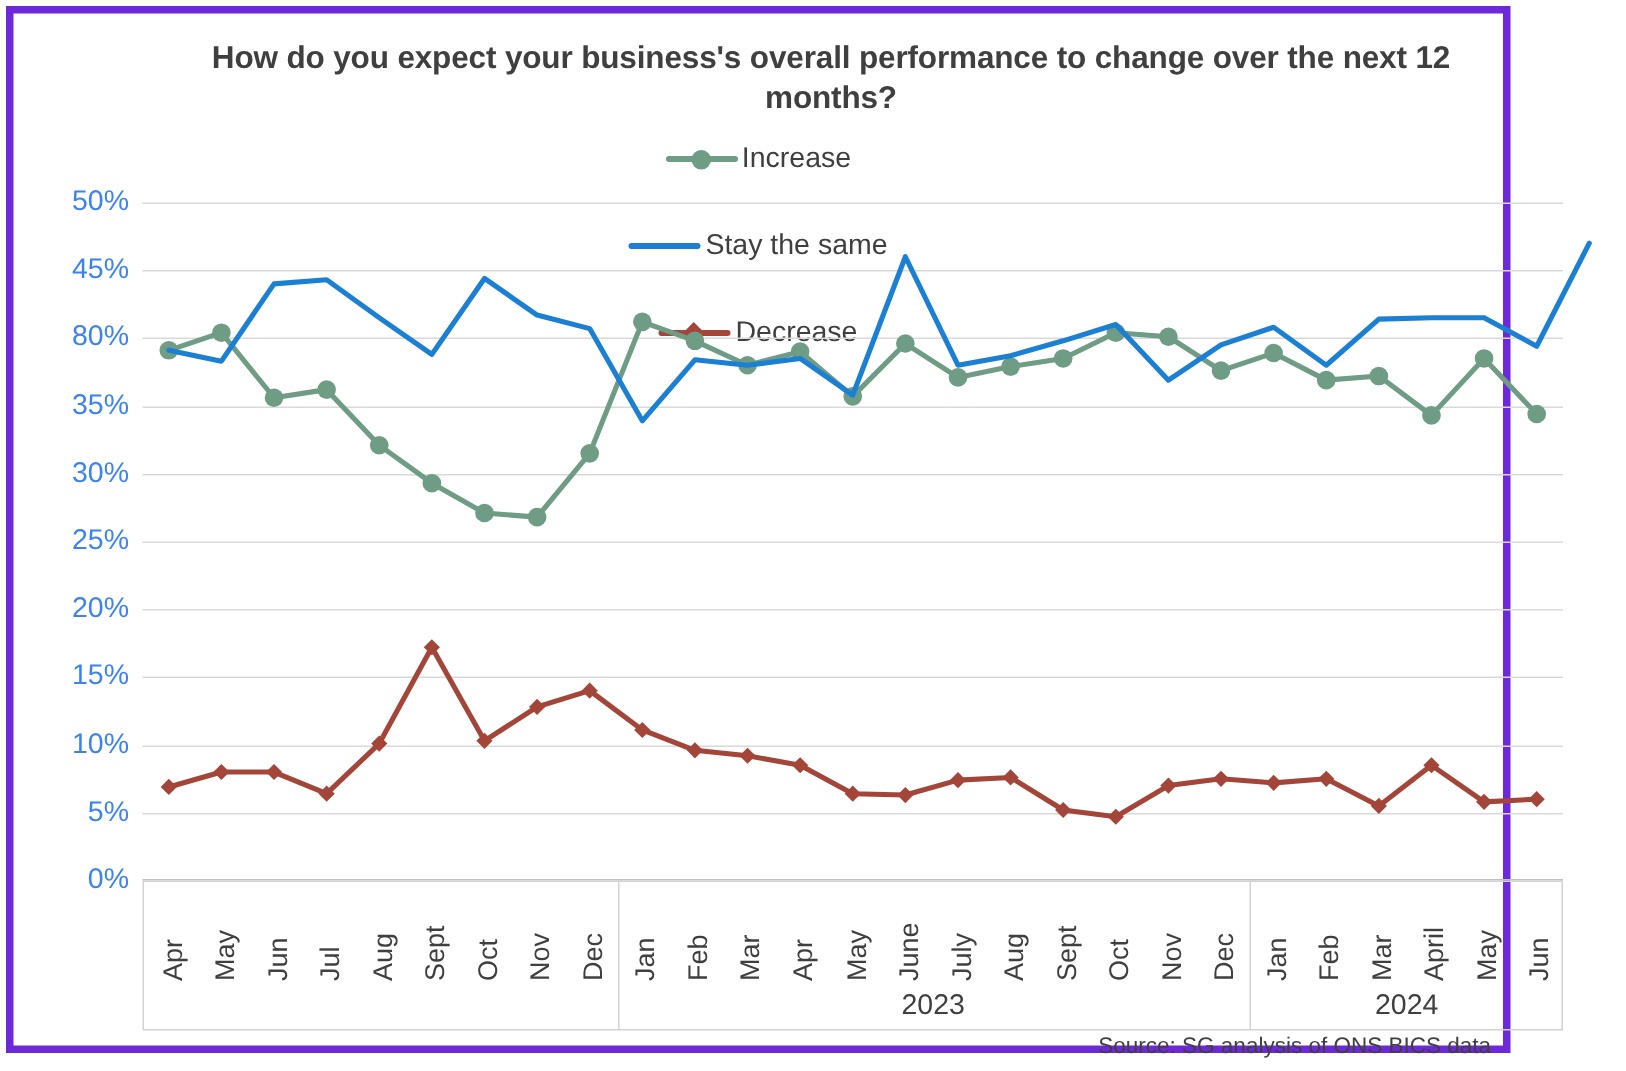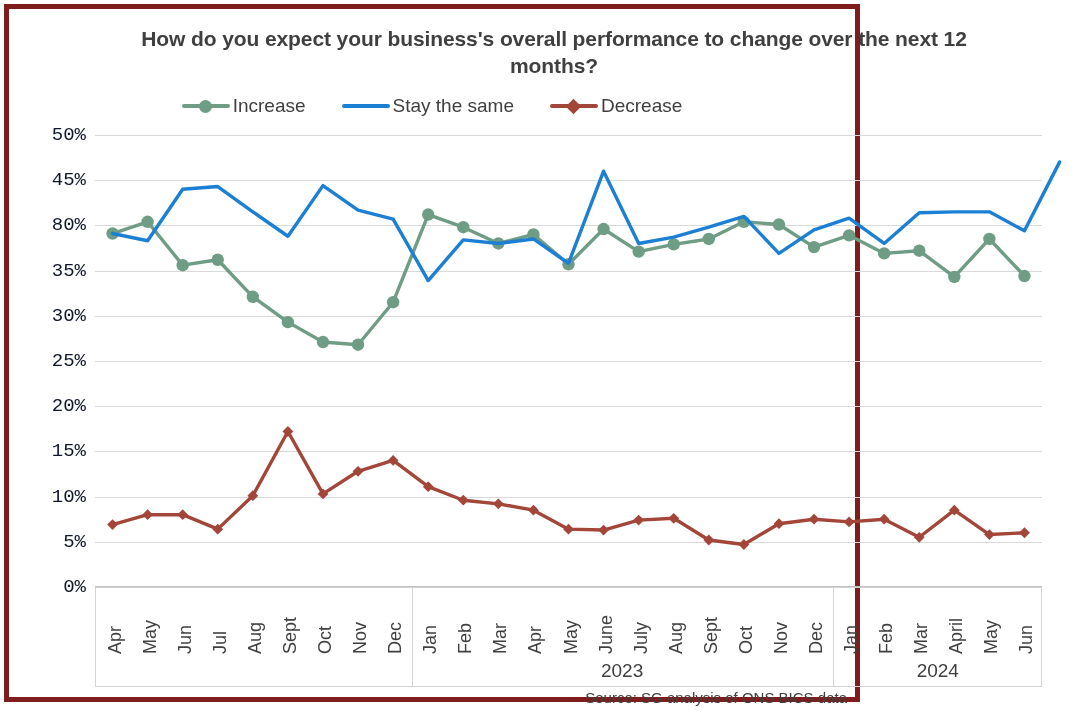--- a/index.html
+++ b/index.html
@@ -4,40 +4,40 @@
 <style>
   html,body{margin:0;padding:0;}
   body{
     width:1084px;height:714px;
     background:#ffffff;
     font-family:"Liberation Sans", sans-serif;
     overflow:hidden;
   }
   #frame{
     position:absolute;left:4px;top:4px;
-    width:856px;height:698px;
-    border:5px solid #7f1d1d;
+    width:1003px;height:698px;
+    border:5px solid #6d28d9;
     background:#ffffff;
     box-sizing:border-box;
   }
   #inner{position:relative;width:100%;height:100%;}
 
   
   #title{
     position:absolute;left:90px;top:16px;width:910px;
     text-align:center;
     font-size:21px;font-weight:bold;color:#3f3f3f;
     line-height:1.30;
     letter-spacing:-0.1px;
   }
 
   
   #legend{
     position:absolute;left:0;top:86px;width:100%;
-    display:flex;justify-content:center;gap:36px;
+    display:flex;justify-content:center;align-items:center;gap:36px;flex-direction:column;
   }
   .lg-item{display:flex;align-items:center;gap:3px;}
   .lg-key{position:relative;width:48px;height:16px;}
   .lg-line{
     position:absolute;left:0;top:6px;width:48px;height:4px;border-radius:2px;
   }
   .lg-dot{
     position:absolute;left:17px;top:2px;width:13px;height:13px;border-radius:50%;
   }
   .lg-dia{
@@ -50,21 +50,21 @@
   #plot{
     position:absolute;
     left:86px;top:126px;
     width:947px;height:452px;
   }
   .gridline{position:absolute;left:0;width:100%;height:1px;background:#d9d9d9;}
   #axis0{position:absolute;left:0;bottom:0;width:100%;height:1px;background:#bfbfbf;}
   .ytick{
     position:absolute;right:100%;margin-right:9px;
     transform:translateY(-50%);
-    font-size:19px;color:#0f172a;white-space:nowrap;font-family:Liberation Mono, monospace;
+    font-size:19px;color:#3b82f6;white-space:nowrap;
   }
   #svgchart{position:absolute;left:0;top:0;width:947px;height:452px;overflow:visible;}
 
   
   #xband{
     position:absolute;left:86px;top:578px;
     width:947px;height:100px;
     border:1px solid #d3d3d3;
     box-sizing:border-box;
   }

